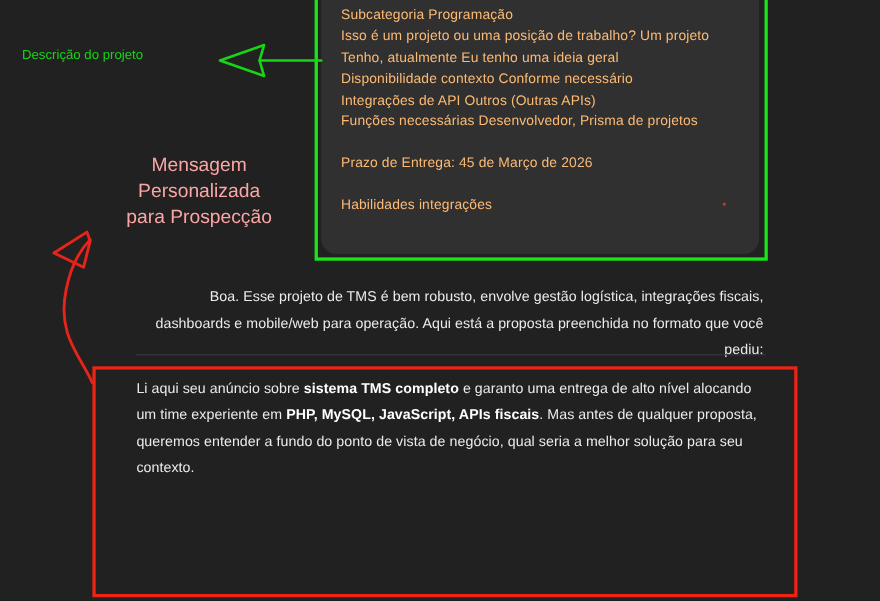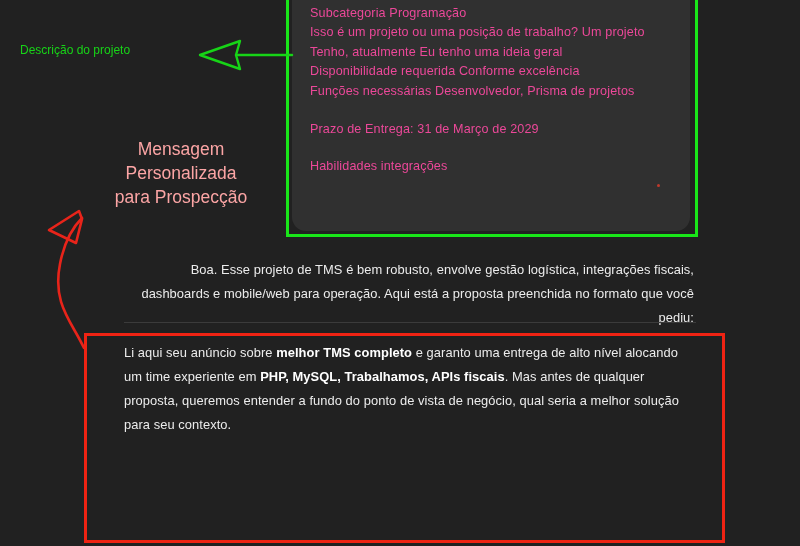--- a/index.html
+++ b/index.html
@@ -43,21 +43,21 @@
     background: #303030;
     border-radius: 14px;
     box-sizing: border-box;
     padding: 44px 0 0 18px;
     overflow: hidden;
     z-index: 3;
   }
   .desc-line {
     font-size: 12.6px;
     line-height: 19.4px;
-    color: #ec4899;
+    color: #fdba74;
     white-space: nowrap;
     letter-spacing: 0.01em;
   }
   .desc-gap { height: 19px; }
   .desc-gap-sm { height: 18px; }
 
   .red-speck {
     position: absolute;
     left: 657px;
     top: 184px;
@@ -161,24 +161,25 @@
 </style>
 </head>
 <body>
 
 <div class="canvas"></div>
 
 <div class="desc-card">
   <div class="desc-line">Subcategoria Programação</div>
   <div class="desc-line">Isso é um projeto ou uma posição de trabalho? Um projeto</div>
   <div class="desc-line">Tenho, atualmente Eu tenho uma ideia geral</div>
-  <div class="desc-line">Disponibilidade requerida Conforme excelência</div>
+  <div class="desc-line">Disponibilidade contexto Conforme necessário</div>
+  <div class="desc-line">Integrações de API Outros (Outras APIs)</div>
   <div class="desc-line">Funções necessárias Desenvolvedor, Prisma de projetos</div>
   <div class="desc-gap"></div>
-  <div class="desc-line">Prazo de Entrega: 31 de Março de 2029</div>
+  <div class="desc-line">Prazo de Entrega: 45 de Março de 2026</div>
   <div class="desc-gap-sm"></div>
   <div class="desc-line">Habilidades integrações</div>
   <div class="desc-gap-sm"></div>
 
 </div>
 
 <div class="desc-green-frame"></div>
 <div class="red-speck"></div>
 
 <div class="ann-green-label">Descrição do projeto</div>
@@ -197,18 +198,18 @@
   <path d="M11 30 L41 11 L44 19 L38 43 Z" fill="none" stroke="#e8241a" stroke-width="2.6" stroke-linejoin="round"></path>
 </svg>
 
 <div class="intro-block">
   <p class="body-p">Boa. Esse projeto de TMS é bem robusto, envolve gestão logística, integrações fiscais, dashboards e mobile/web para operação. Aqui está a proposta preenchida no formato que você pediu:</p>
 </div>
 <div class="divider"></div>
 
 <div class="msg-content">
   <p class="body-p">
-    <span>Li aqui seu anúncio sobre </span><b>melhor TMS completo</b><span> e garanto uma entrega de alto nível alocando um time experiente em </span><b>PHP, MySQL, Trabalhamos, APIs fiscais</b><span>. Mas antes de qualquer proposta, queremos entender a fundo do ponto de vista de negócio, qual seria a melhor solução para seu contexto.</span>
+    <span>Li aqui seu anúncio sobre </span><b>sistema TMS completo</b><span> e garanto uma entrega de alto nível alocando um time experiente em </span><b>PHP, MySQL, JavaScript, APIs fiscais</b><span>. Mas antes de qualquer proposta, queremos entender a fundo do ponto de vista de negócio, qual seria a melhor solução para seu contexto.</span>
   </p>
 
 </div>
 
 <div class="msg-red-frame"></div>
 
 </body></html>

